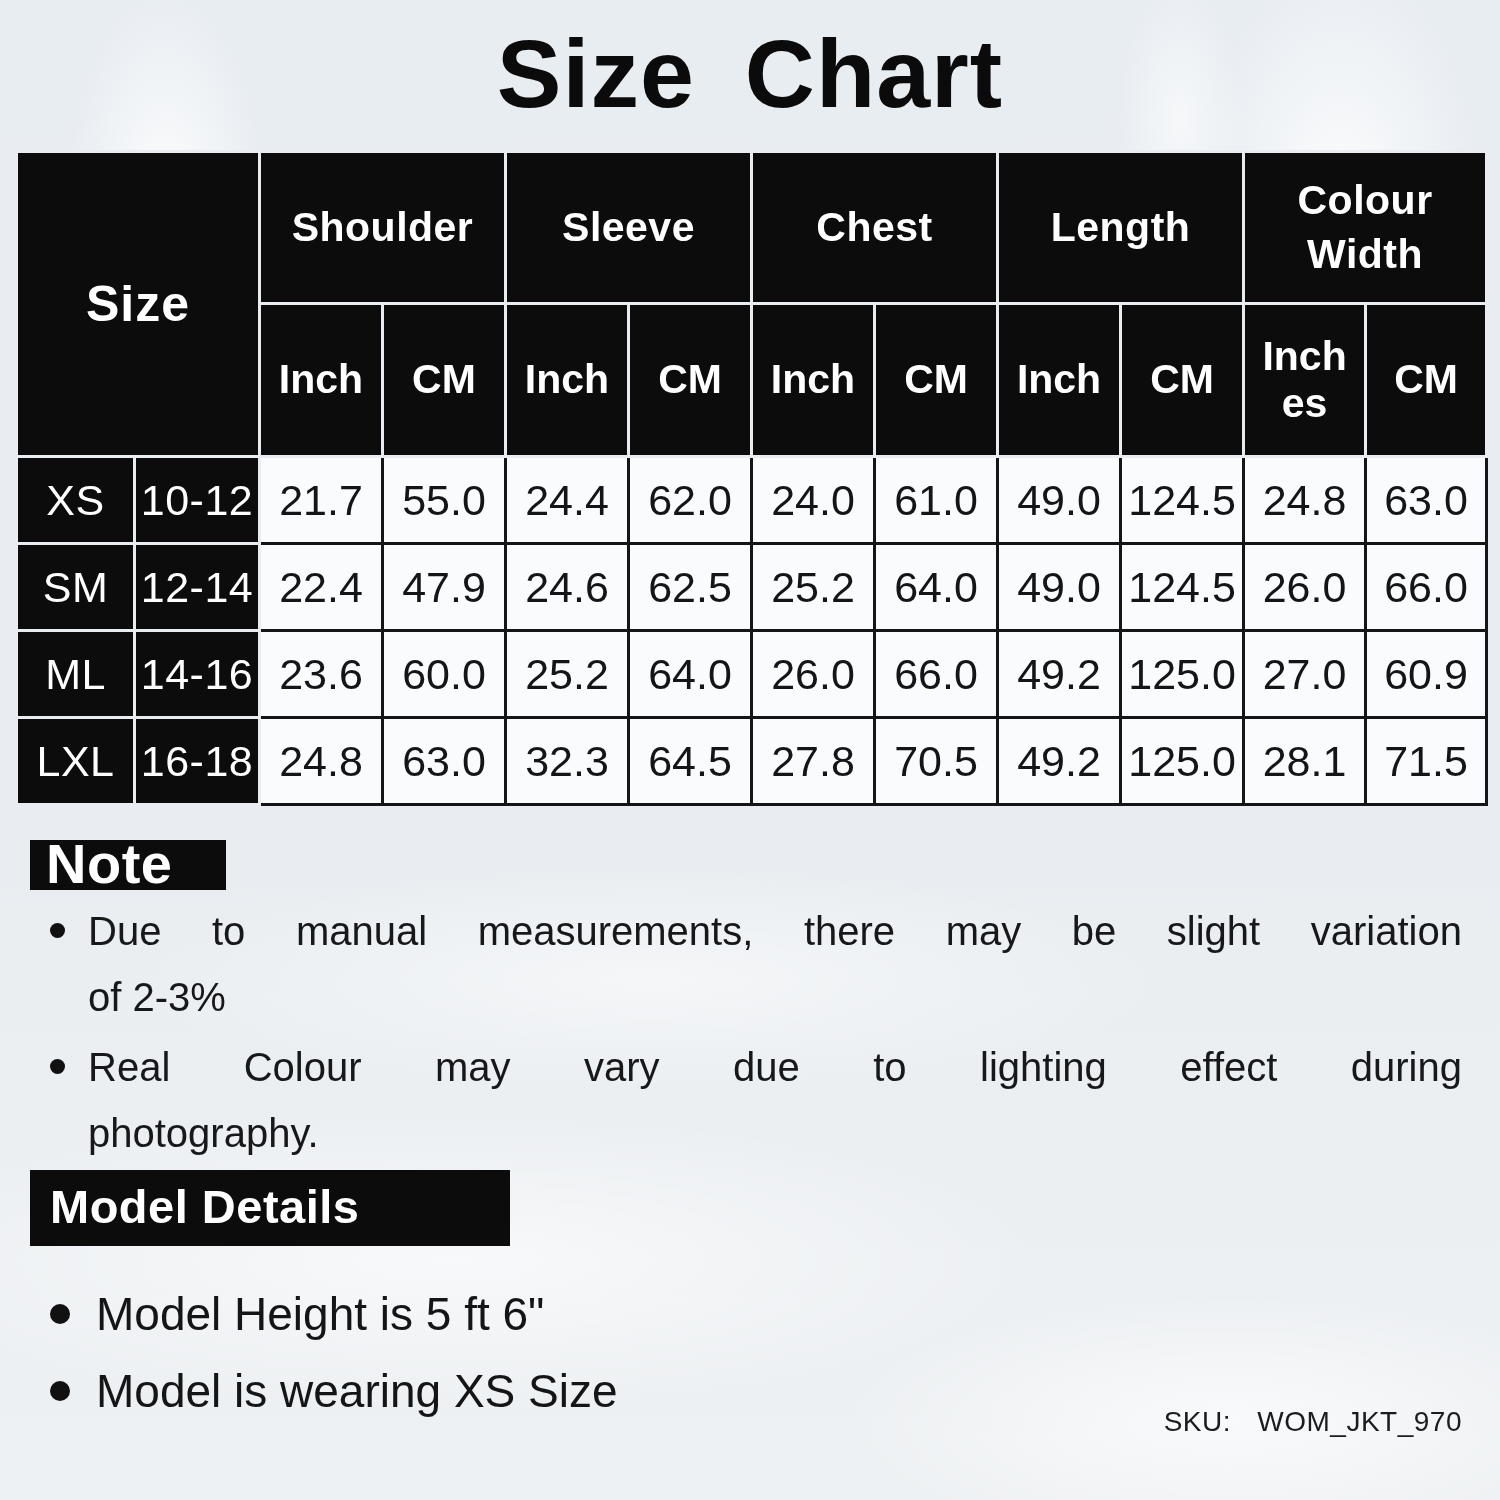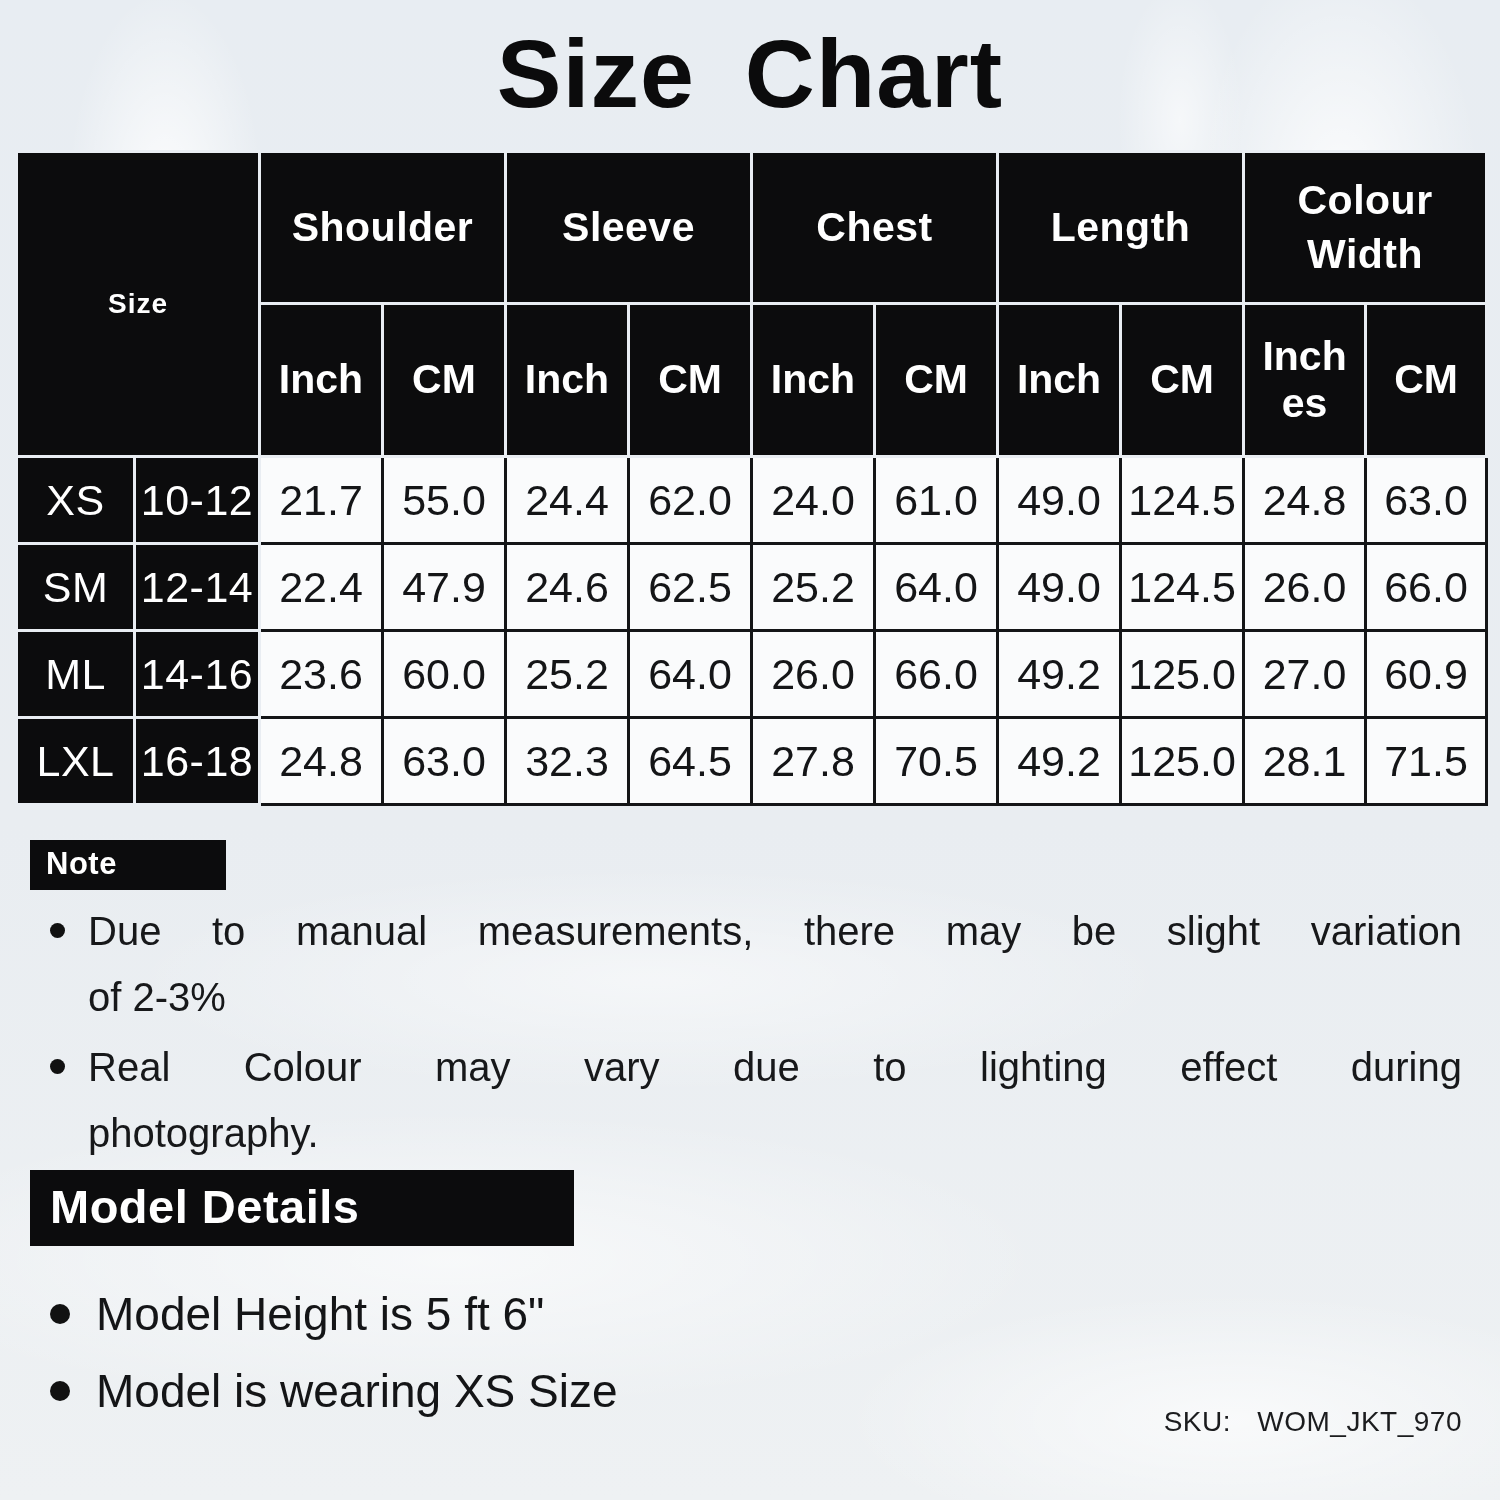--- a/index.html
+++ b/index.html
@@ -27,48 +27,48 @@
   }
 
   table.size-table{
     position:absolute;left:15px;top:150px;z-index:1;
     width:1470px;border-collapse:collapse;table-layout:fixed;
   }
   table.size-table th, table.size-table td{
     padding:0;text-align:center;vertical-align:middle;border:3px solid;
   }
   .dark{background:#0c0c0d;color:#ffffff;border-color:#e9edf2 !important;}
-  th.size-head{font-size:28px;font-weight:bold;letter-spacing:1px;}
+  th.size-head{font-size:50px;font-weight:bold;letter-spacing:1px;}
   th.group{font-size:41px;font-weight:bold;letter-spacing:0.5px;line-height:1.3;padding:0 14px;}
   th.unit{font-size:41px;font-weight:bold;line-height:1.15;}
   th.size-cell,th.range-cell{font-size:43px;font-weight:400;letter-spacing:0.5px;}
   td.num{
     background:rgba(255,255,255,0.78);border-color:#45484c;
     color:#141517;font-size:43px;font-weight:400;
   }
   tr.group-row{height:152px;}
   tr.unit-row{height:153px;}
   tr.data-row{height:87px;}
 
   .black-label{
     background:#0c0c0d;color:#ffffff;font-weight:bold;box-sizing:border-box;
   }
   .note-head{
     left:30px;top:840px;width:196px;height:50px;
-    font-size:31px;line-height:48px;padding-left:16px;letter-spacing:0.5px;
+    font-size:56px;line-height:48px;padding-left:16px;letter-spacing:0.5px;
   }
   .note-list{left:30px;top:898px;width:1432px;color:#17181a;}
   .note-item{position:relative;padding-left:58px;font-size:40px;line-height:66px;margin-bottom:4px;}
   .note-item .dot{
     position:absolute;left:20px;top:25px;width:15px;height:15px;border-radius:50%;background:#111;
   }
   .jline{text-align:justify;text-align-last:justify;}
 
   .model-head{
-    left:30px;top:1170px;width:544px;height:76px;
+    left:30px;top:1170px;width:480px;height:76px;
     font-size:47px;line-height:74px;padding-left:20px;letter-spacing:0.5px;
   }
   .model-list{left:32px;top:1276px;width:1420px;color:#141517;}
   .model-item{position:relative;padding-left:64px;font-size:46px;line-height:77px;}
   .model-item .dot{
     position:absolute;left:18px;top:28px;width:20px;height:20px;border-radius:50%;background:#111;
   }
 
   .sku{
     top:1406px;right:38px;font-size:28px;color:#1b1c1e;letter-spacing:0.5px;

